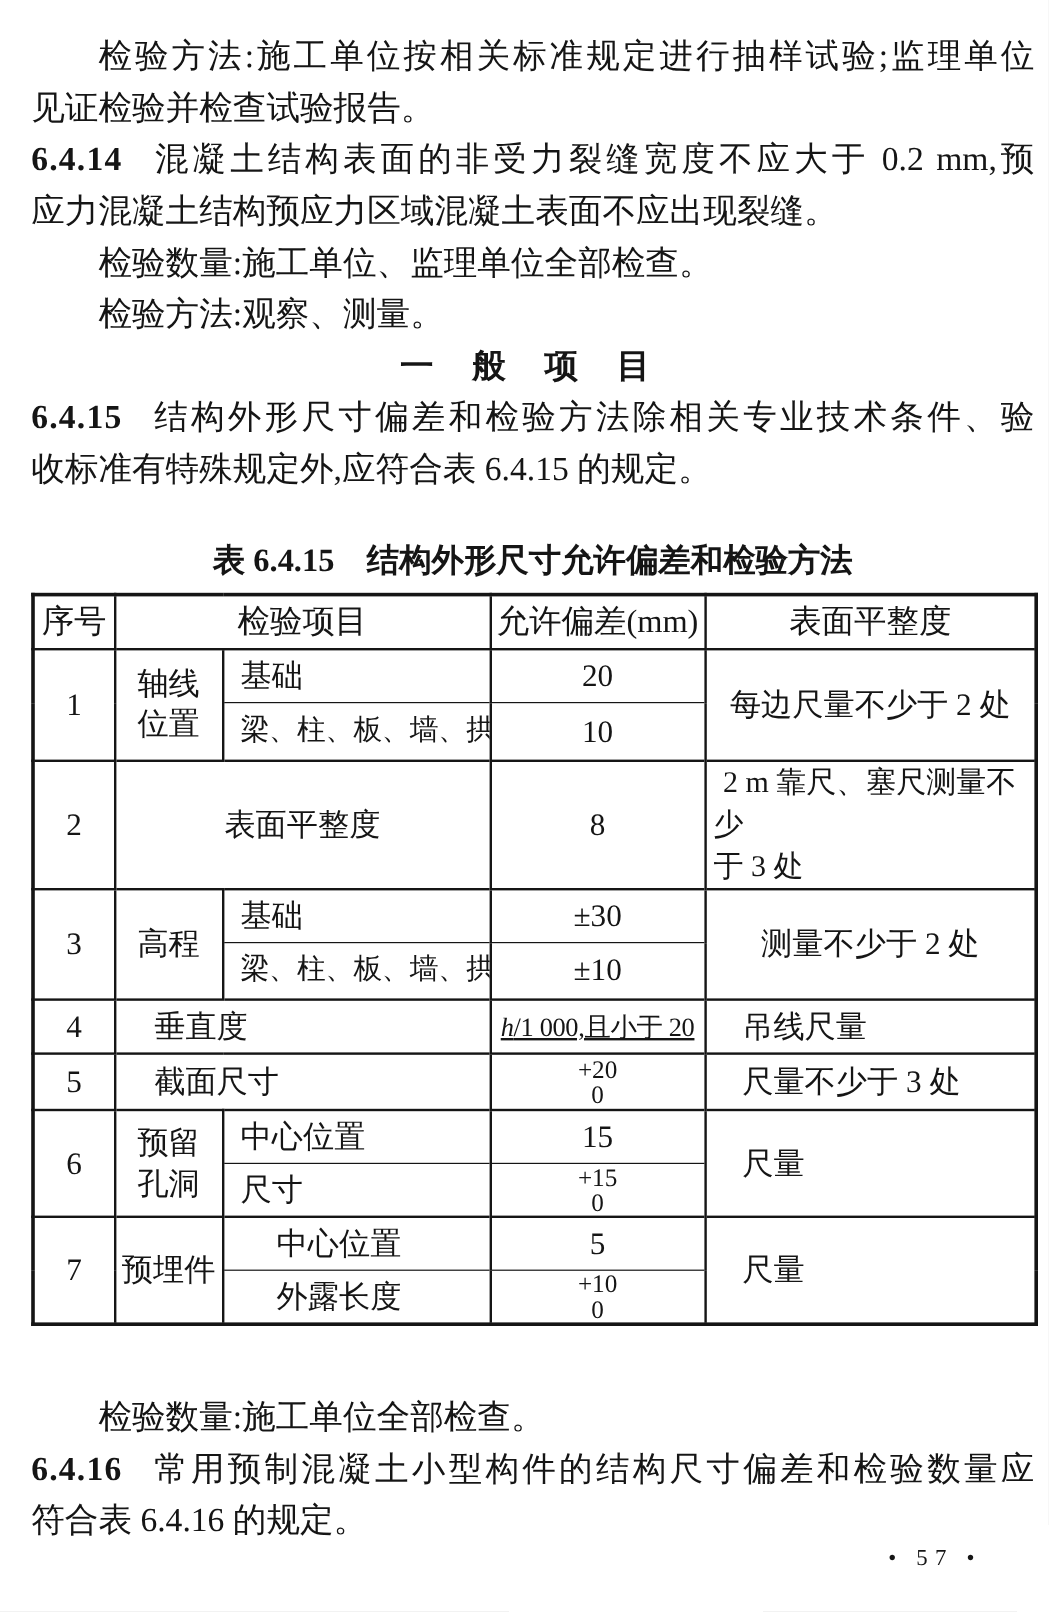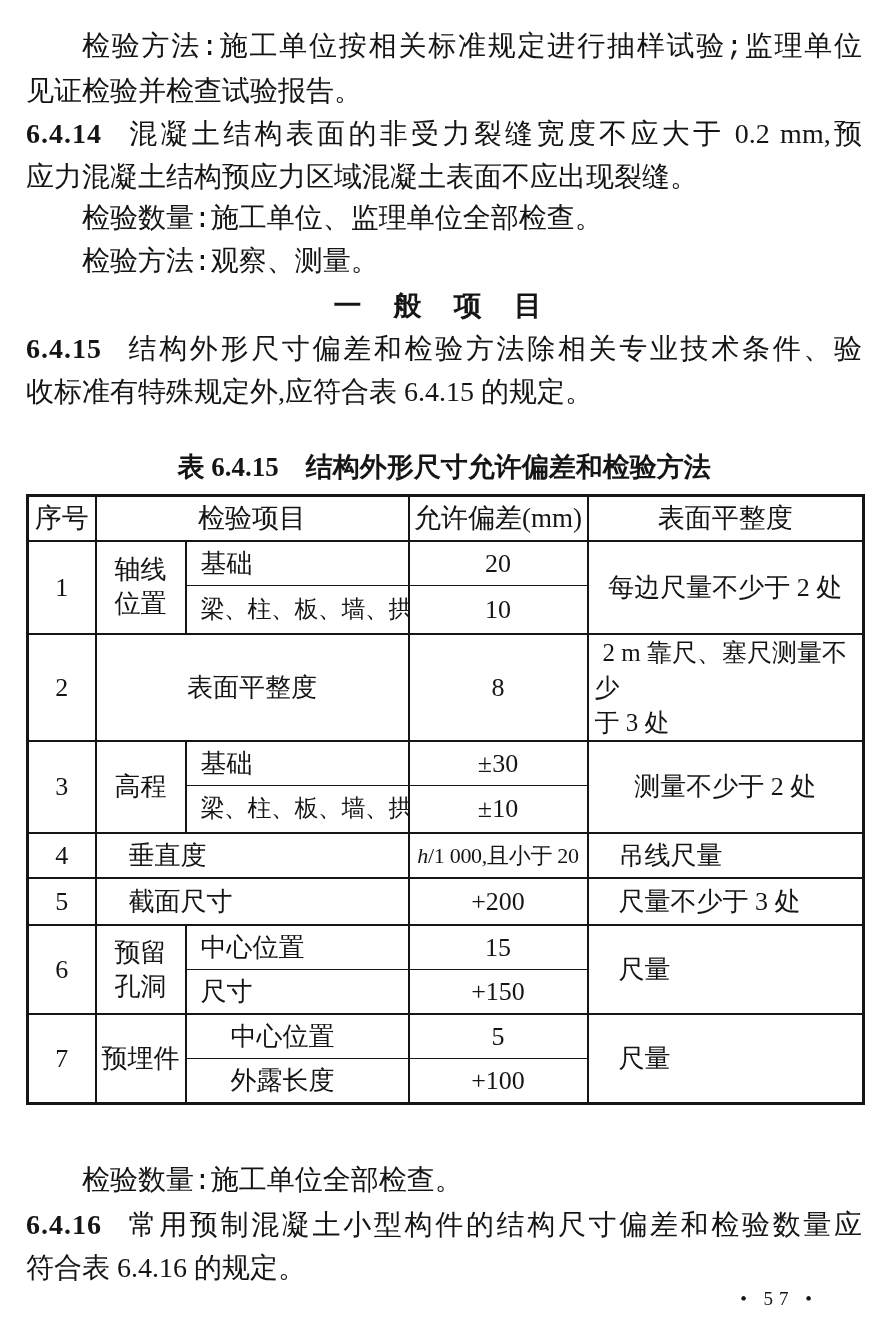--- a/index.html
+++ b/index.html
@@ -11,21 +11,21 @@
     color:#151515;
     font-family:"Liberation Serif","DejaVu Serif",serif;
     font-size:28px;line-height:43px;
     box-sizing:border-box;
     padding:26px 12px 0 26px;
     overflow:hidden;
   }
   .content{width:836px;}
   .pline{height:43px;line-height:43px;text-align:justify;overflow:hidden;}
   .pline.fill{text-align-last:justify;}
-  .pline.indent{text-indent:2em;font-family:Liberation Mono, monospace;}
+  .pline.indent{text-indent:2em;}
   .clause-num{font-weight:bold;letter-spacing:1px;margin-right:0.85em;}
   .heading{height:43px;line-height:43px;text-align:center;font-weight:bold;letter-spacing:0.45em;}
   .tbl-caption{margin:36px 0 9px 0;height:36px;line-height:36px;text-align:center;font-weight:bold;font-size:27px;}
   table.spec{
     border-collapse:collapse;table-layout:fixed;
     width:836px;
     border:3px solid #151515;
     font-size:26px;
   }
   th,td{
@@ -38,23 +38,23 @@
   tr.head th{border-bottom-width:2px;font-size:27px;}
   .c-item-left{text-align:left;padding-left:14px;white-space:nowrap;}
   .c-item-left.tight{font-size:24px;letter-spacing:-0.5px;}
   .c-item-left.pl-lg{padding-left:44px;}
   .c-merged-left{text-align:left;padding-left:32px;}
   .c-method-left{text-align:left;padding-left:30px;}
   .c-method-wrap{text-align:left;padding:0 6px;font-size:25px;line-height:35px;}
   .c-method-wrap .mline{display:block;}
   .c-method-wrap .mline.ind{text-indent:8px;}
   .group-lines span{display:block;line-height:34px;}
-  .stack{display:flex;align-items:center;justify-content:center;font-size:26px;line-height:21px;}
+  .stack{display:flex;flex-direction:column;align-items:center;justify-content:center;font-size:21px;line-height:21px;}
   .var{font-style:italic;}
-  .dev-formula{white-space:nowrap;font-size:22px;letter-spacing:-0.3px;}
+  .dev-formula{white-space:nowrap;font-size:22px;letter-spacing:-0.3px;text-decoration:underline;}
   .after-table{margin-top:55px;}
   .page-number{
     position:absolute;top:1281px;right:56px;
     height:36px;line-height:36px;font-size:19px;letter-spacing:6px;
   }
 </style>
 </head>
 <body>
 
 <div class="page">

